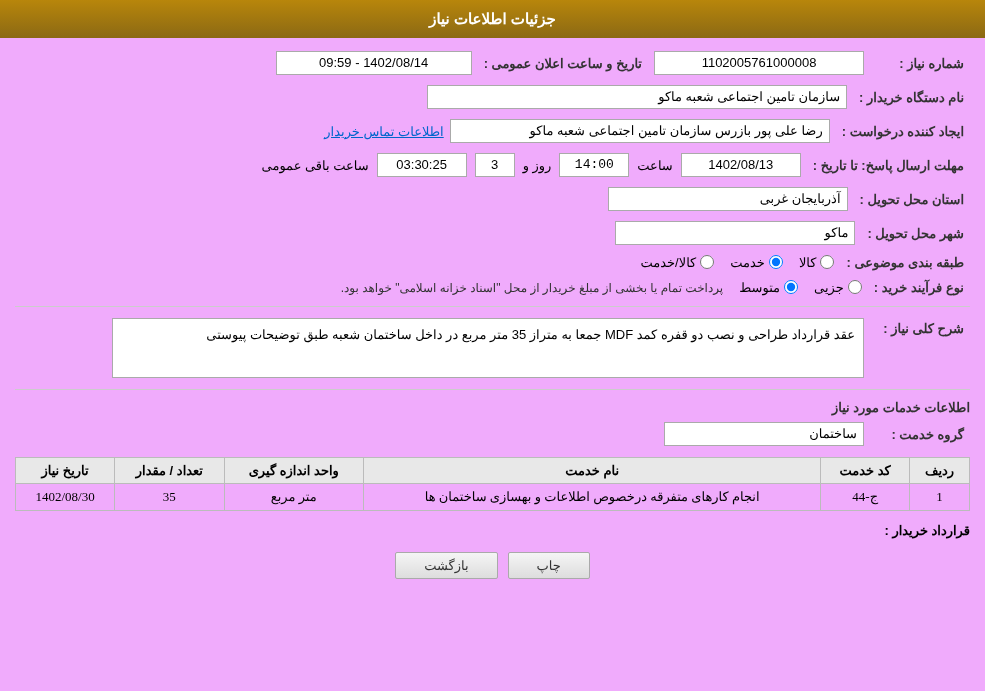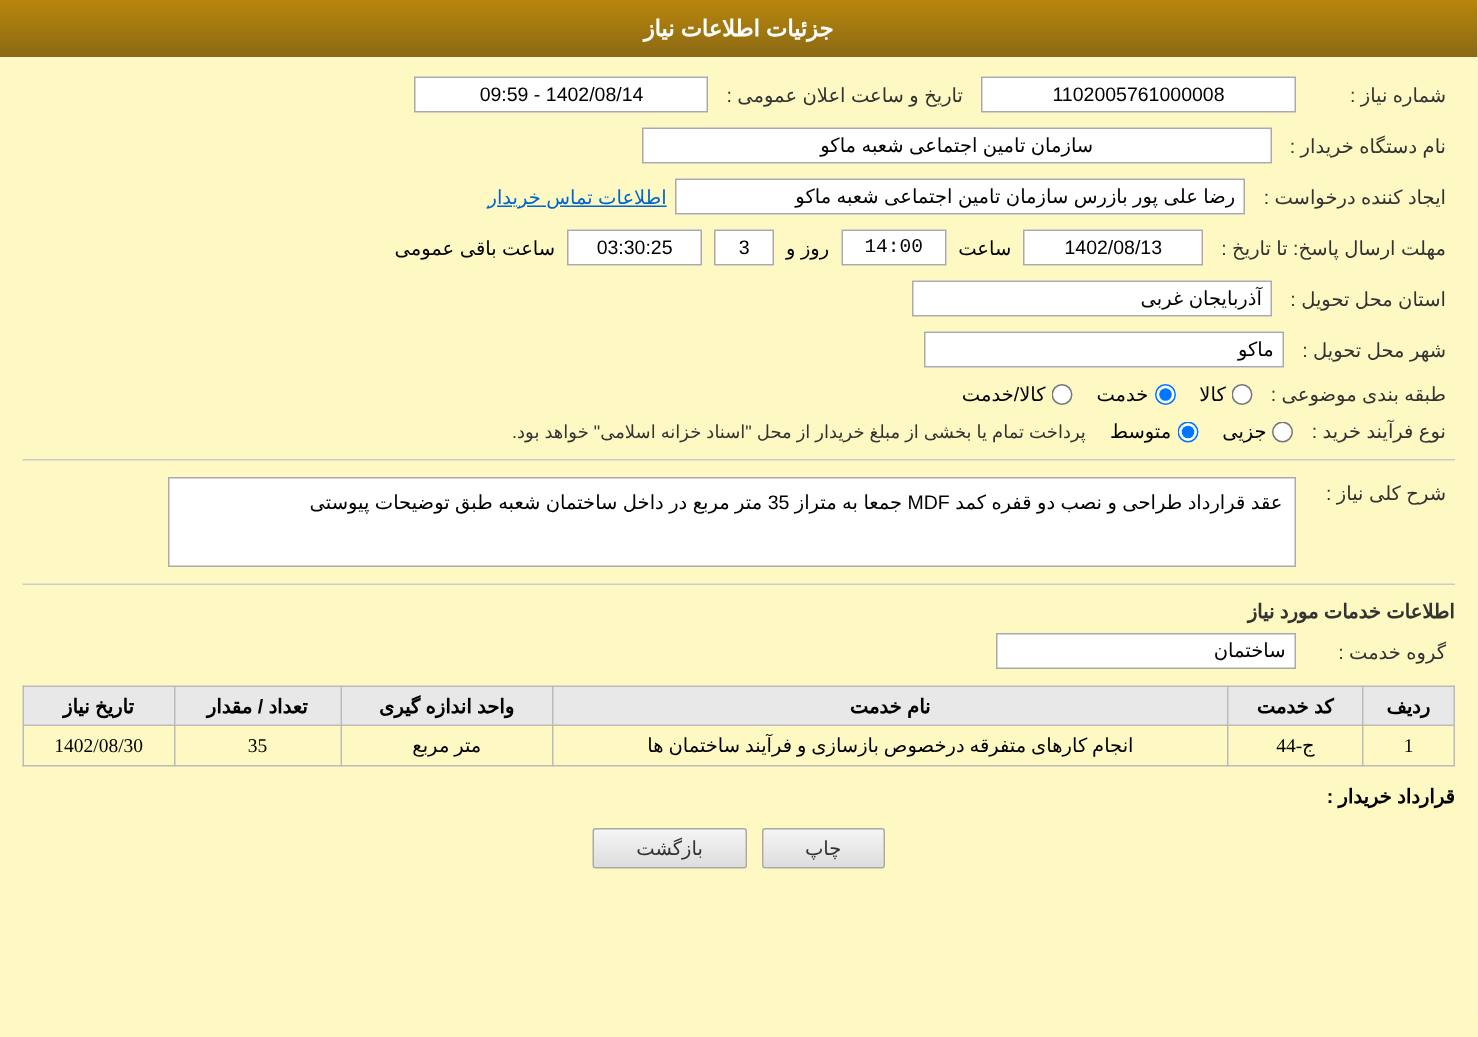--- a/index.html
+++ b/index.html
@@ -5,21 +5,21 @@
     * { box-sizing: border-box; margin: 0; padding: 0; }
     body {
       font-family: Tahoma, Arial, sans-serif;
       font-size: 13px;
       background: #f0f0f0;
       direction: rtl;
     }
     .main-container {
       width: 985px;
       min-height: 691px;
-      background: #fef9c3;
+      background: #f0abfc;
       margin: 0 auto;
     }
     .header-bar {
       background: linear-gradient(to bottom, #b8860b, #8B6914);
       color: #fff;
       text-align: center;
       padding: 10px 0;
       font-size: 15px;
       font-weight: bold;
     }
@@ -32,21 +32,21 @@
       margin-bottom: 4px;
     }
     .info-table td {
       padding: 3px 6px;
       vertical-align: middle;
     }
     .label-cell {
       text-align: right;
       color: #333;
       white-space: nowrap;
-      font-weight: normal;
+      font-weight: bold;
       width: 130px;
     }
     .value-cell {
       text-align: right;
     }
     .input-box {
       border: 1px solid #aaa;
       background: #fff;
       padding: 3px 6px;
       height: 24px;
@@ -70,21 +70,21 @@
       gap: 8px;
       direction: rtl;
     }
     .radio-group {
       display: flex;
       gap: 16px;
       align-items: center;
     }
     .radio-item {
       display: flex;
-      align-items: flex-end;
+      align-items: flex-start;
       gap: 4px;
     }
     .radio-input {
       width: 14px;
       height: 14px;
     }
     .note-text {
       color: #333;
       font-size: 12px;
     }
@@ -187,21 +187,21 @@
         </td>
       </tr>
     </tbody>
       </table>
 
     <table class="info-table">
       <tbody>
           <tr>
         <td class="label-cell" style="width:100px">نام دستگاه خریدار :</td>
         <td class="value-cell">
-          <div class="input-box" style="width:420px;text-align:center;">سازمان تامین اجتماعی شعبه ماکو</div>
+          <div class="input-box" style="width:420px;">سازمان تامین اجتماعی شعبه ماکو</div>
         </td>
         <td></td>
       </tr>
     </tbody>
       </table>
 
     <table class="info-table">
       <tbody>
           <tr>
         <td class="label-cell" style="width:100px">ایجاد کننده درخواست :</td>
@@ -341,21 +341,21 @@
           <th>نام خدمت</th>
           <th>واحد اندازه گیری</th>
           <th>تعداد / مقدار</th>
           <th>تاریخ نیاز</th>
         </tr>
       </thead>
       <tbody id="services-tbody">
       <tr>
       <td>1</td>
       <td>ج-44</td>
-      <td>انجام کارهای متفرقه درخصوص بازسازی و فرآیند ساختمان ها</td>
+      <td>انجام کارهای متفرقه درخصوص اطلاعات و بهسازی ساختمان ها</td>
       <td>متر مربع</td>
       <td>35</td>
       <td>1402/08/30</td>
     </tr>
         </tbody>
     </table>
 
     <div class="buyer-notes-row">
       <div class="buyer-notes-label">قرارداد خریدار :</div>
     </div>

